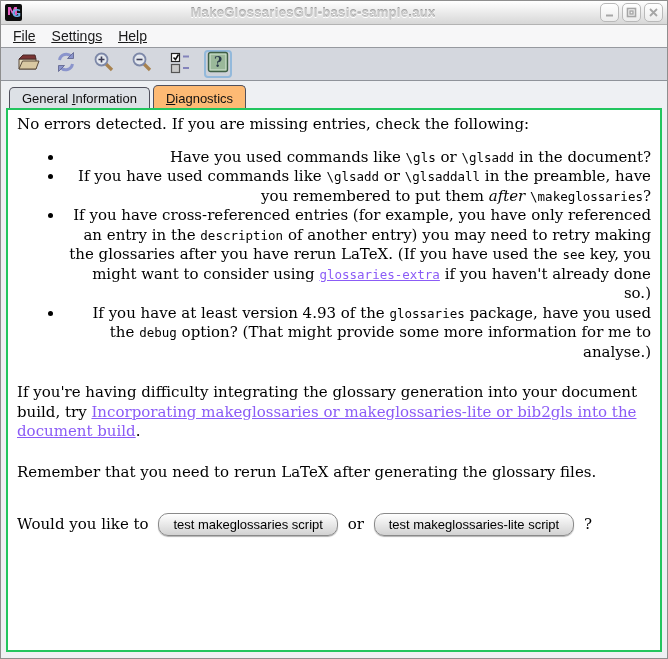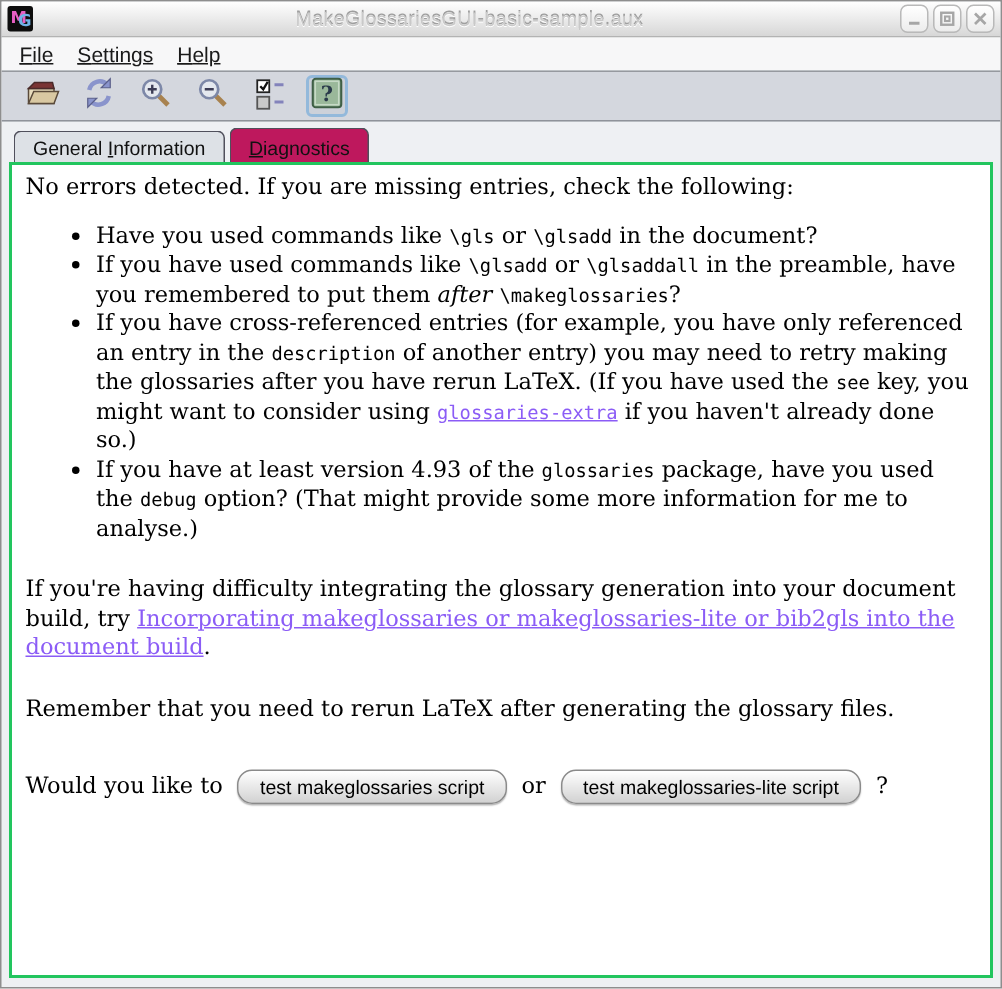--- a/index.html
+++ b/index.html
@@ -19,21 +19,21 @@
     border-bottom:1px solid #b3b3b3;
     display:flex; align-items:center; padding:0 4px;
   }
   .app-icon {
     width:17px; height:17px; background:#0d0d0d; border-radius:2px;
     position:relative; margin-right:4px; flex:0 0 17px;
   }
   .app-icon .lm { position:absolute; left:2px; top:1px; font:bold 11px "DejaVu Sans",sans-serif; color:#e85fc4; }
   .app-icon .lg { position:absolute; left:7px; top:3px; font:bold 11px "DejaVu Sans",sans-serif; color:#6fb3e8; }
   .title {
-    flex:1; text-align:center; font-weight:normal; font-size:13px;
+    flex:1; text-align:center; font-weight:bold; font-size:13px;
     color:#c9c9c9; letter-spacing:.3px;
     text-shadow:0 1px 0 #ffffff, 0 -1px 0 #9e9e9e;
     white-space:nowrap; overflow:hidden;
   }
   .win-controls { display:flex; gap:3px; }
   .win-btn {
     width:19px; height:19px; border:1px solid #b9b9b9; border-radius:5px;
     background:linear-gradient(#ffffff,#ececec);
     display:flex; align-items:center; justify-content:center; cursor:pointer;
   }
@@ -61,34 +61,34 @@
     flex:0 0 27px; display:flex; align-items:flex-end;
     padding:0 0 0 8px; position:relative;
   }
   .tab {
     font-size:13px; color:#111; cursor:pointer;
     padding:3px 12px 2px; margin-right:3px;
     border:1px solid #50505c; border-bottom:none;
     border-radius:5px 5px 0 0;
     background:#dde1e6;
   }
-  .tab.selected { background:#be185d; padding-top:5px; }
+  .tab.selected { background:#fdba74; padding-top:5px; }
   
   .content {
     flex:1; margin:0 5px 6px;
     background:#ffffff;
     border:2px solid #22c55e;
     padding:5px 9px;
     font-family:"DejaVu Serif", serif;
     font-size:15px; line-height:1.3; color:#000;
     overflow:hidden;
   }
   .content p { margin:0 0 21px; }
   p.intro { margin-bottom:13px; }
-  ul.bullets { margin:0 0 21px; padding-left:47px; list-style:disc; }
+  ul.bullets { margin:0 0 21px; padding-left:47px; list-style:disc;text-align:right; }
   ul.bullets li { margin:0; }
   .seg-mono, .seg-monolink { font-family:"DejaVu Sans Mono", monospace; font-size:12.5px; }
   .seg-italic { font-style:italic; }
   .seg-link, .seg-monolink { color:#8b5cf6; text-decoration:underline; cursor:pointer; }
   p.question { margin:31px 0 0; white-space:nowrap; }
   .push-btn {
     font-family:"Liberation Sans", sans-serif; font-size:13px; color:#000;
     padding:3px 14px; margin:0 5px;
     border:1px solid #8a8a8a; border-radius:10px;
     background:linear-gradient(#ffffff,#d2d2d2);

